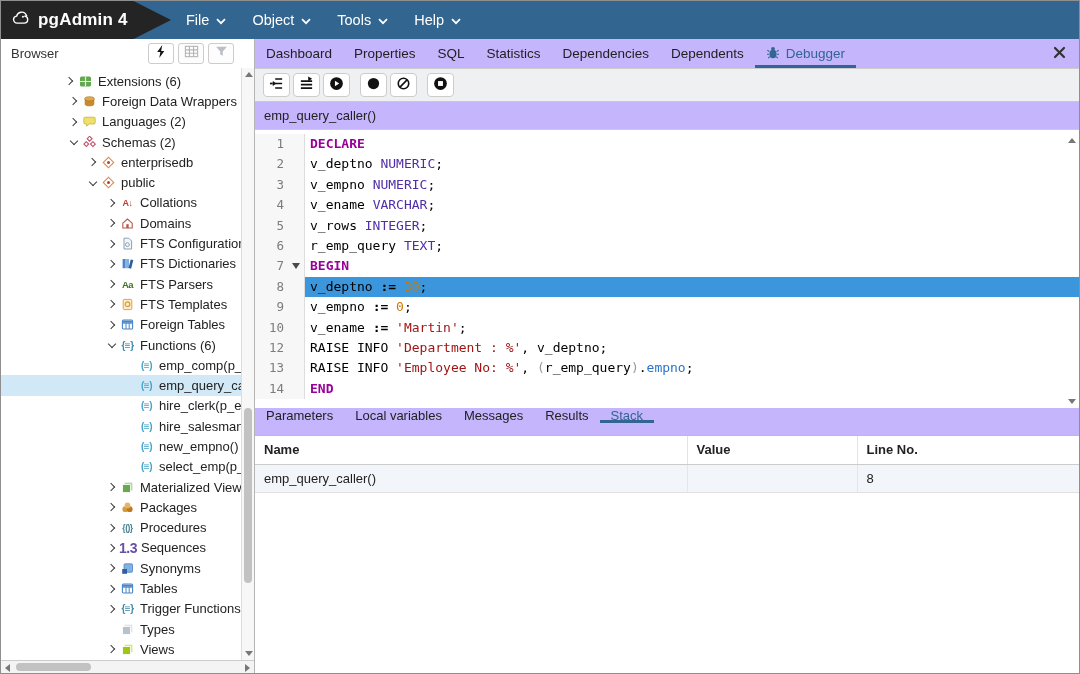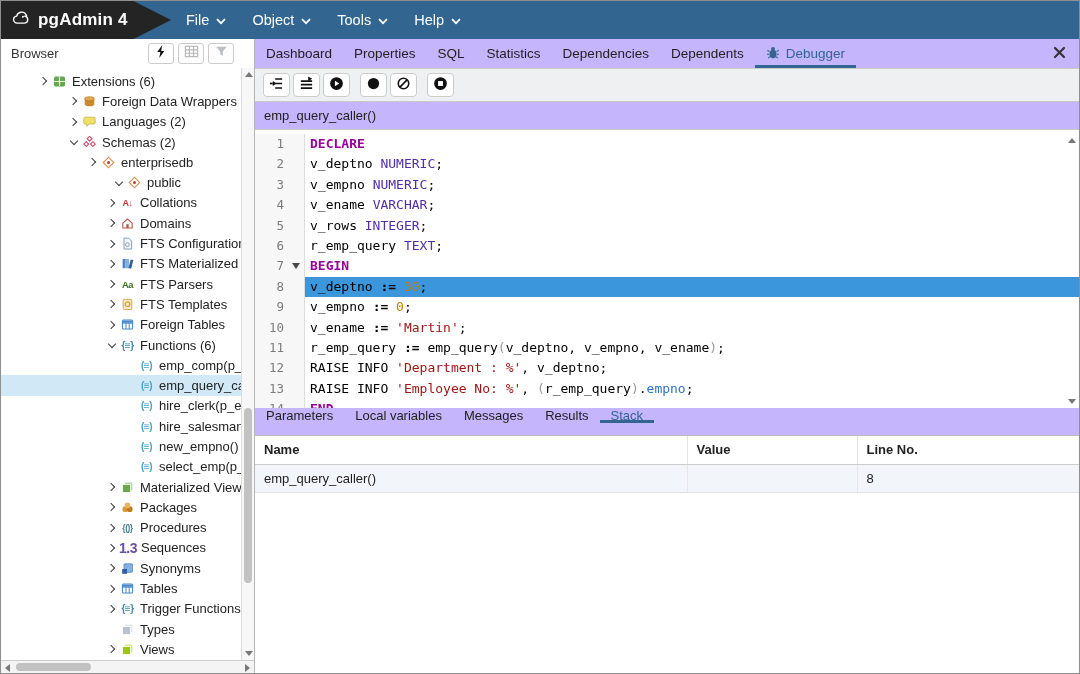--- a/index.html
+++ b/index.html
@@ -149,21 +149,21 @@
                 </svg></span>
             </span>
             <span class="bbtn disabled">
               <span><svg width="15" height="15" viewBox="0 0 16 16">
                   <path d="M2.2 3h11.6l-4.4 5v4.6l-2.8-1.4V8z" fill="#bcc0c4"></path>
                 </svg></span>
             </span>
           </span>
       </div>
       <div id="tree">
-          <div class="trow" style="padding-left: 36px;">
+          <div class="trow" style="padding-left: 62px;">
             <span class="exp c">
               <i></i>
             </span>
             <span class="ticon">
               <svg width="13" height="13" viewBox="0 0 13 13">
                 <rect x="1" y="1.5" width="11" height="10" rx="1.5" fill="#63a84f"></rect>
                 <path d="M1 6.5h11M6.5 1.5v10" stroke="#e8f3e4" stroke-width="1.2"></path>
               </svg>
             </span>
             <span class="tlabel">Extensions (6)</span>
@@ -211,21 +211,21 @@
               <i></i>
             </span>
             <span class="ticon">
               <svg width="13" height="13" viewBox="0 0 13 13">
                 <rect x="2.8" y="2.8" width="7.4" height="7.4" transform="rotate(45 6.5 6.5)" fill="#fff" stroke="#dd8a4e" stroke-width="1.1"></rect>
                 <circle cx="6.5" cy="6.5" r="1.5" fill="#b5413c"></circle>
               </svg>
             </span>
             <span class="tlabel">enterprisedb</span>
           </div>
-          <div class="trow" style="padding-left: 111px;">
+          <div class="trow" style="padding-left: 85px;">
             <span class="exp e">
               <i></i>
             </span>
             <span class="ticon">
               <svg width="13" height="13" viewBox="0 0 13 13">
                 <rect x="2.8" y="2.8" width="7.4" height="7.4" transform="rotate(45 6.5 6.5)" fill="#fff" stroke="#dd8a4e" stroke-width="1.1"></rect>
                 <circle cx="6.5" cy="6.5" r="1.5" fill="#b5413c"></circle>
               </svg>
             </span>
             <span class="tlabel">public</span>
@@ -267,21 +267,21 @@
             <span class="exp c">
               <i></i>
             </span>
             <span class="ticon">
               <svg width="13" height="13" viewBox="0 0 13 13">
                 <rect x="1.6" y="2" width="3" height="9.2" fill="#4a86c8"></rect>
                 <rect x="5" y="2" width="3" height="9.2" fill="#84b1e0"></rect>
                 <rect x="8.6" y="2.6" width="2.7" height="9" transform="rotate(14 10 7)" fill="#2f5f9e"></rect>
               </svg>
             </span>
-            <span class="tlabel">FTS Materialized</span>
+            <span class="tlabel">FTS Dictionaries</span>
           </div>
           <div class="trow" style="padding-left: 104px;">
             <span class="exp c">
               <i></i>
             </span>
             <span class="ticon">
               <span class="tglyph" style="color:#38761d;font-size:9.5px">Aa</span>
             </span>
             <span class="tlabel">FTS Parsers</span>
           </div>
@@ -589,24 +589,20 @@
             <div class="gut">8</div>
             <div class="codetxt"><span class="tk-v">v_deptno </span><span class="tk-o">:= </span><span class="tk-n">30</span><span class="tk-v">;</span></div>
           </div>
           <div class="cline">
             <div class="gut">9</div>
             <div class="codetxt"><span class="tk-v">v_empno </span><span class="tk-o">:= </span><span class="tk-n">0</span><span class="tk-v">;</span></div>
           </div>
           <div class="cline">
             <div class="gut">10</div>
             <div class="codetxt"><span class="tk-v">v_ename </span><span class="tk-o">:= </span><span class="tk-s">'Martin'</span><span class="tk-v">;</span></div>
-          </div>
-          <div class="cline">
-            <div class="gut">11</div>
-            <div class="codetxt"><span class="tk-v">r_emp_query </span><span class="tk-o">:= </span><span class="tk-v">emp_query</span><span class="tk-p">(</span><span class="tk-v">v_deptno</span><span class="tk-v">, </span><span class="tk-v">v_empno</span><span class="tk-v">, </span><span class="tk-v">v_ename</span><span class="tk-p">)</span><span class="tk-v">;</span></div>
           </div>
           <div class="cline">
             <div class="gut">12</div>
             <div class="codetxt"><span class="tk-v">RAISE INFO </span><span class="tk-s">'Department : %'</span><span class="tk-v">, v_deptno;</span></div>
           </div>
           <div class="cline">
             <div class="gut">13</div>
             <div class="codetxt"><span class="tk-v">RAISE INFO </span><span class="tk-s">'Employee No: %'</span><span class="tk-v">, </span><span class="tk-p">(</span><span class="tk-v">r_emp_query</span><span class="tk-p">)</span><span class="tk-v">.</span><span class="tk-prop">empno</span><span class="tk-v">;</span></div>
           </div>
           <div class="cline">

